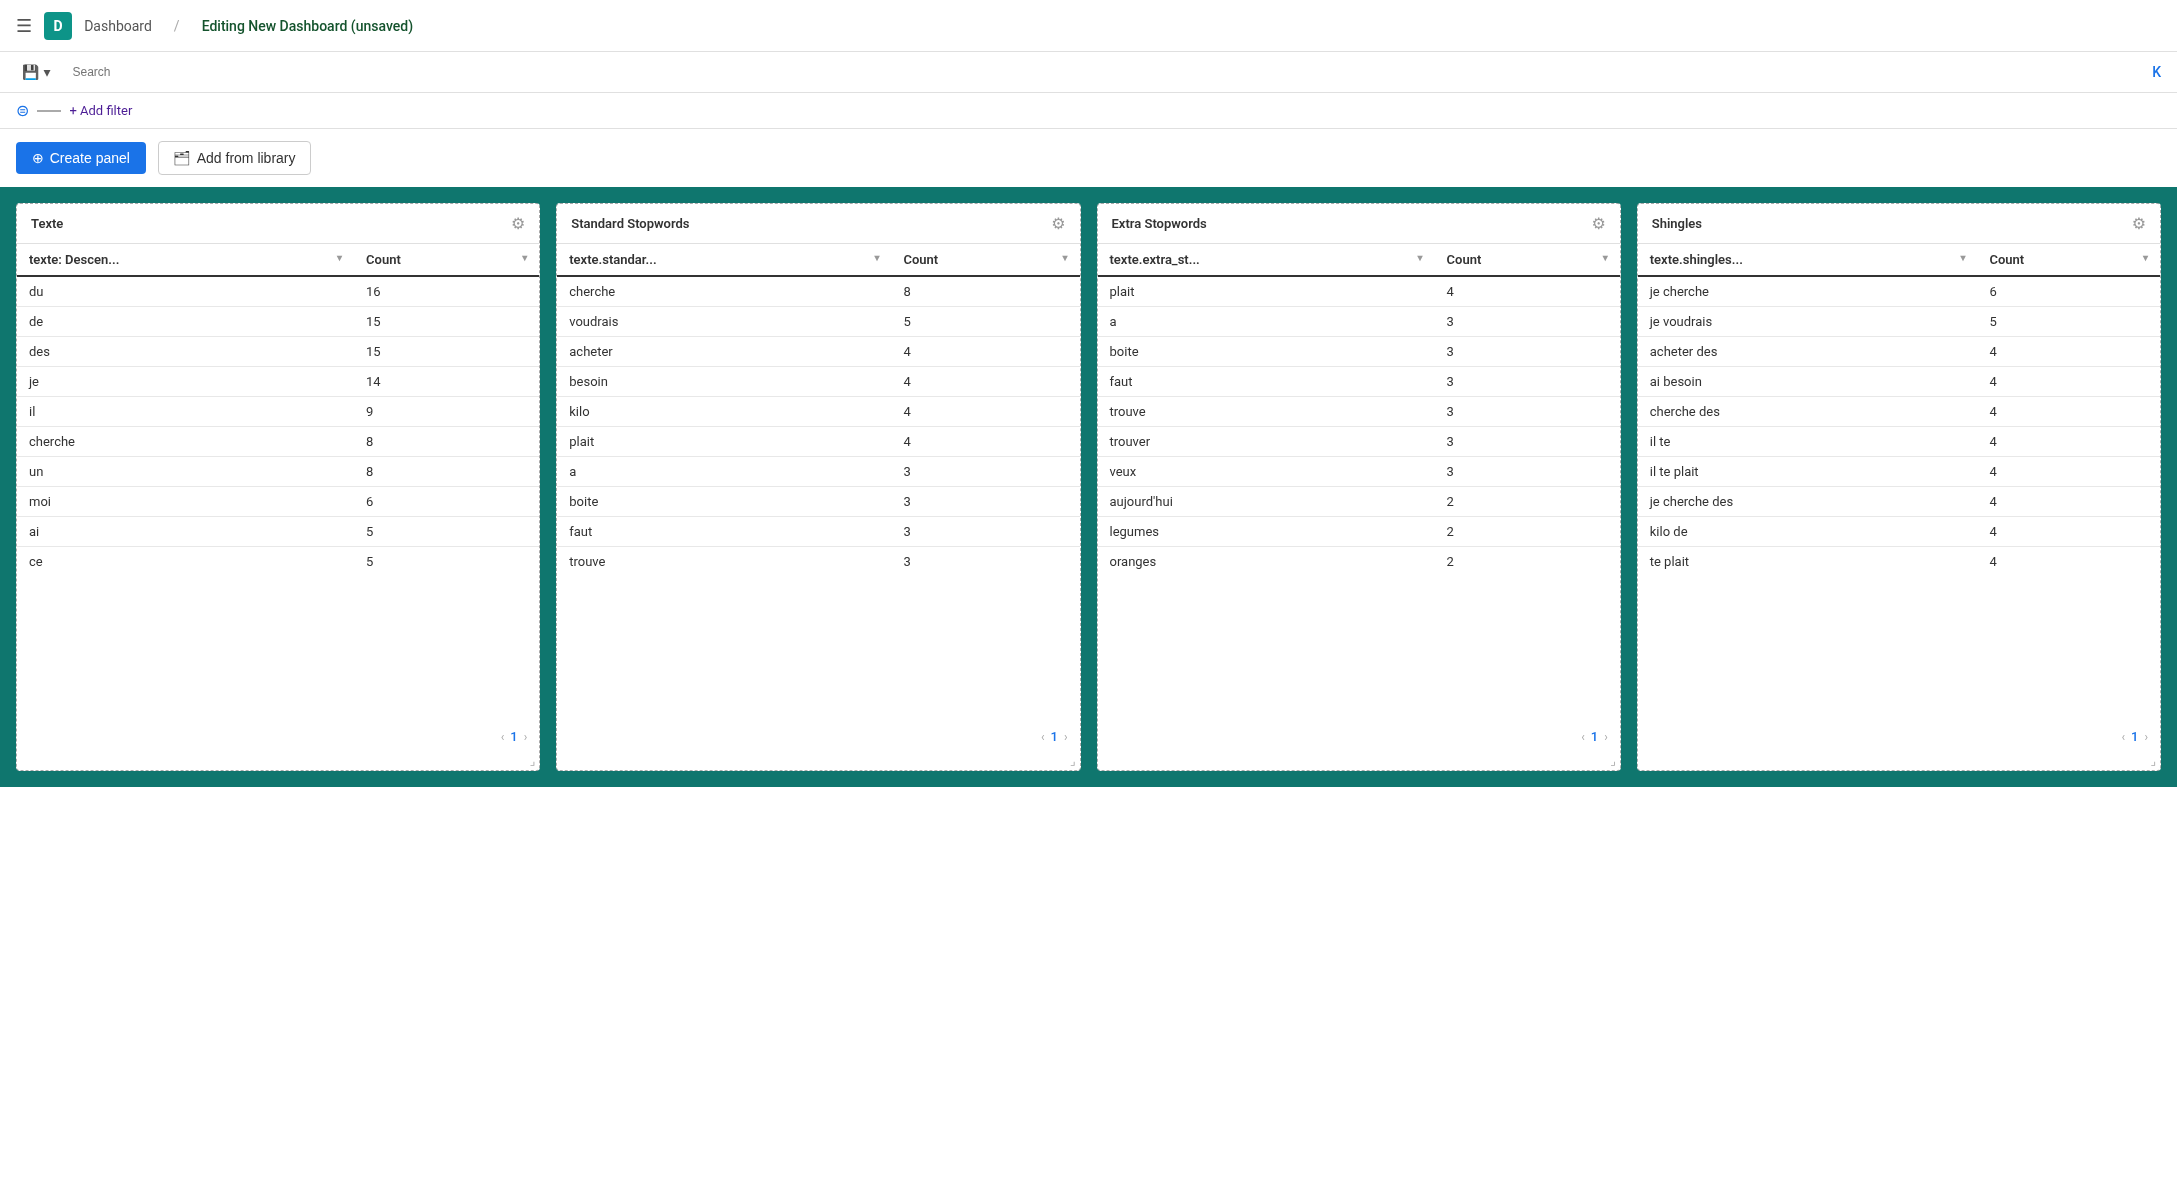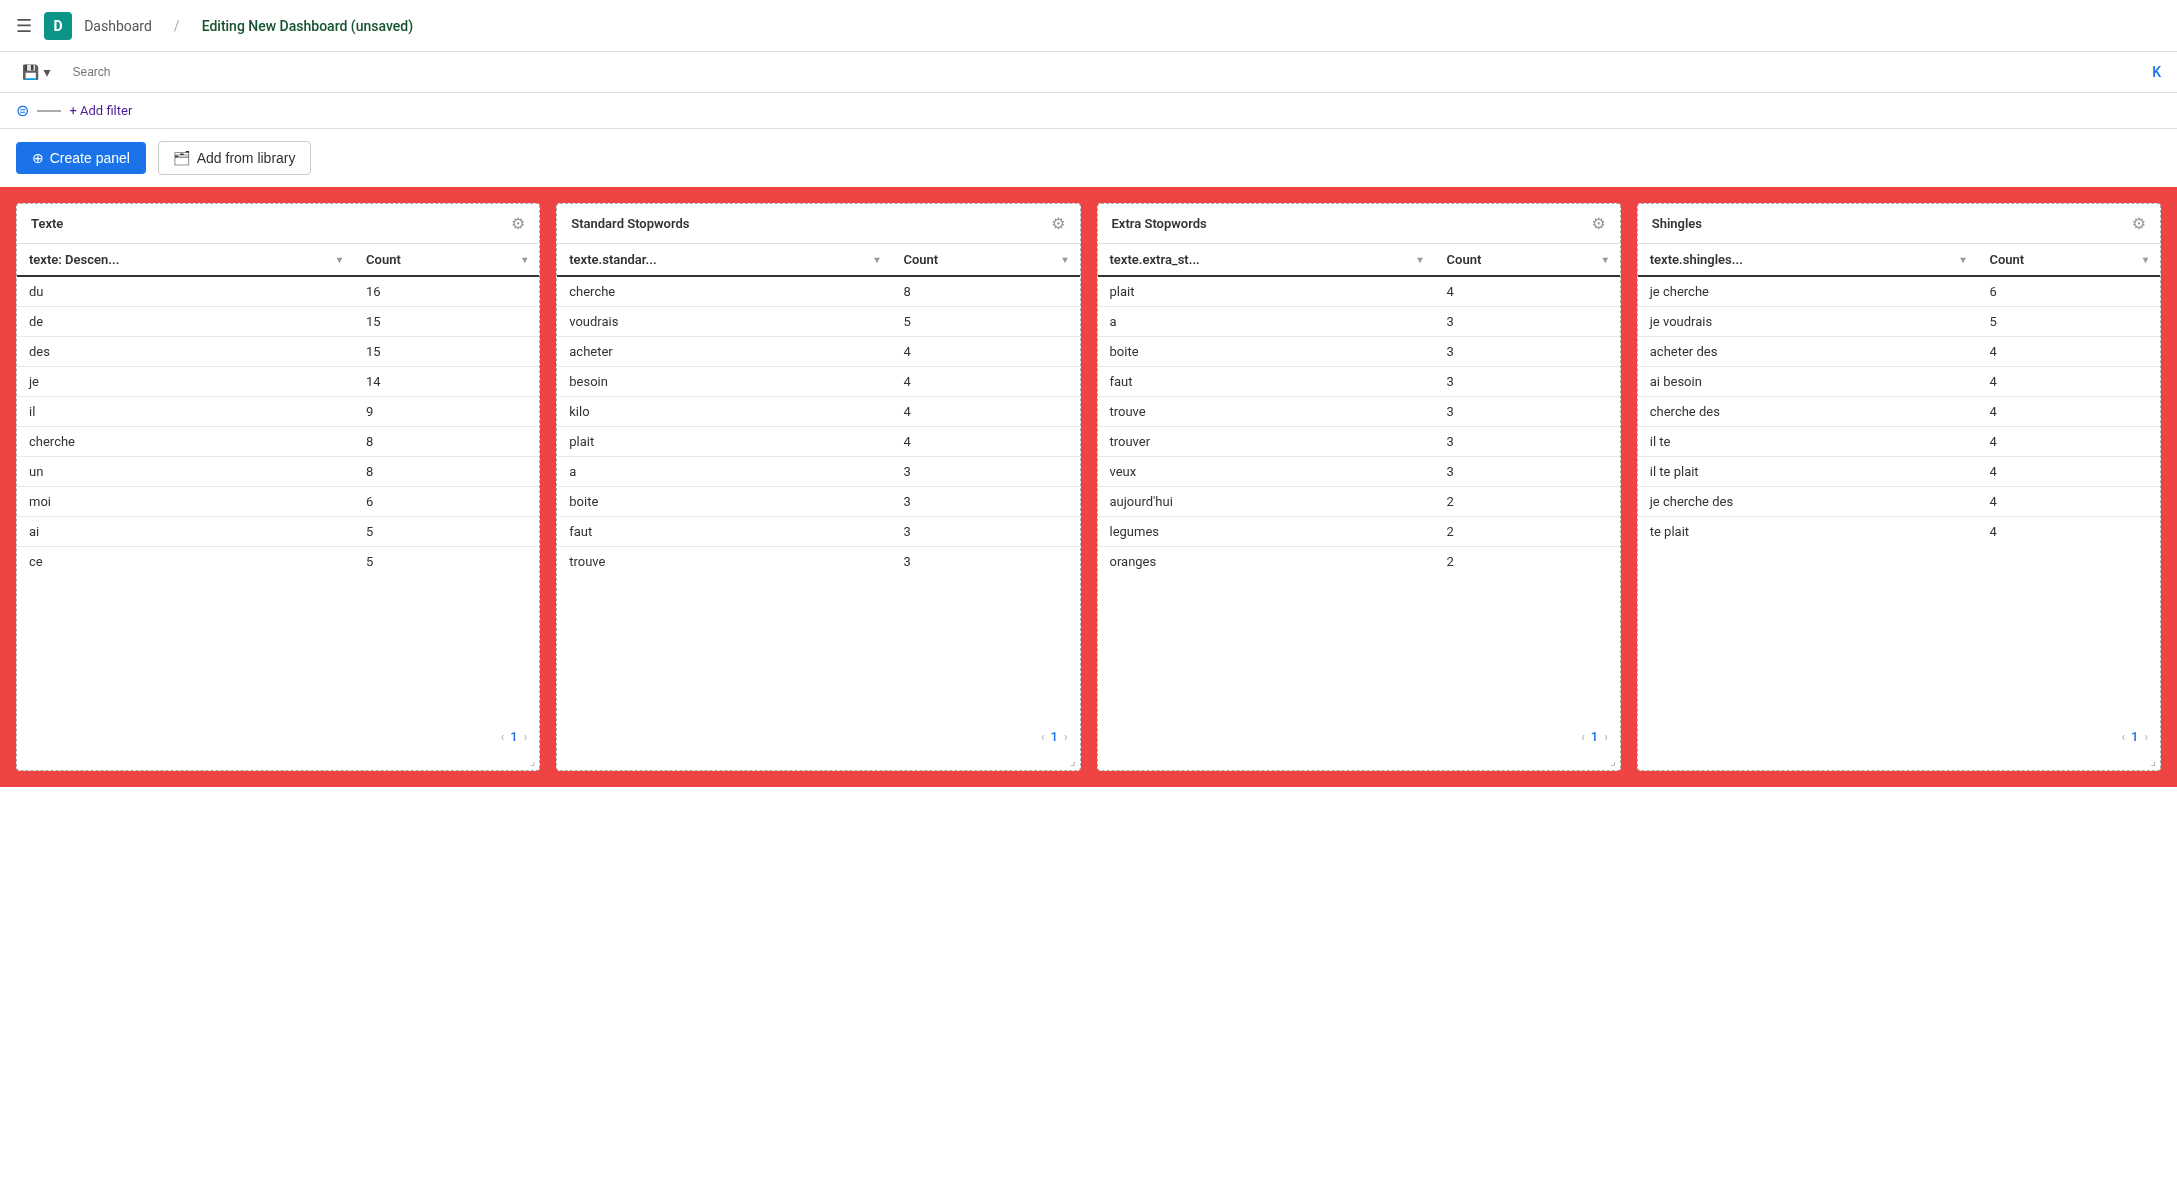--- a/index.html
+++ b/index.html
@@ -53,21 +53,21 @@
       border: none; border-radius: 4px; padding: 8px 16px; cursor: pointer; font-size: 14px;
     }
     .add-library-btn {
       display: flex; align-items: center; gap: 6px; background: white; color: #333;
       border: 1px solid #ccc; border-radius: 4px; padding: 8px 14px; cursor: pointer; font-size: 14px;
     }
 
     
     .panels-container {
       display: flex; gap: 0; padding: 16px; gap: 16px; overflow-x: auto;
-      background: #ef4444; min-height: 600px;
+      background: #0f766e; min-height: 600px;
     }
 
     
     .panel {
       background: white; border: 1px dashed #aaa; border-radius: 4px;
       flex: 1; min-width: 340px; display: flex; flex-direction: column;
     }
     .panel-header {
       display: flex; align-items: center; justify-content: space-between;
       padding: 10px 14px; border-bottom: 1px solid #e0e0e0;
@@ -75,21 +75,21 @@
     .panel-title { font-weight: 600; font-size: 13px; color: #333; }
     .gear-icon { color: #999; cursor: pointer; font-size: 16px; }
 
     
     .panel-table { width: 100%; border-collapse: collapse; }
     .panel-table th {
       text-align: left; padding: 8px 12px; font-size: 13px; color: #333;
       border-bottom: 2px solid #333; font-weight: 600; white-space: nowrap;
     }
     .panel-table th .col-header {
-      display: flex; align-items: center; gap: 4px; justify-content: space-between;
+      display: flex; gap: 4px; justify-content: space-between;
     }
     .panel-table td {
       padding: 7px 12px; font-size: 13px; border-bottom: 1px solid #e8e8e8; color: #333;
     }
     .panel-table tr:last-child td { border-bottom: none; }
     .sort-icon { color: #999; font-size: 10px; }
 
     
     .pagination {
       display: flex; align-items: center; justify-content: flex-end;
@@ -415,20 +415,24 @@
             </tr>
             <tr>
               <td>il te plait</td>
               <td>4</td>
             </tr>
             <tr>
               <td>je cherche des</td>
               <td>4</td>
             </tr>
             <tr>
+              <td>kilo de</td>
+              <td>4</td>
+            </tr>
+            <tr>
               <td>te plait</td>
               <td>4</td>
             </tr>
           </tbody>
         </table>
       </div>
       <div class="pagination">
     <span class="nav-btn">‹</span>
     <span class="page-num">1</span>
     <span class="nav-btn">›</span>

